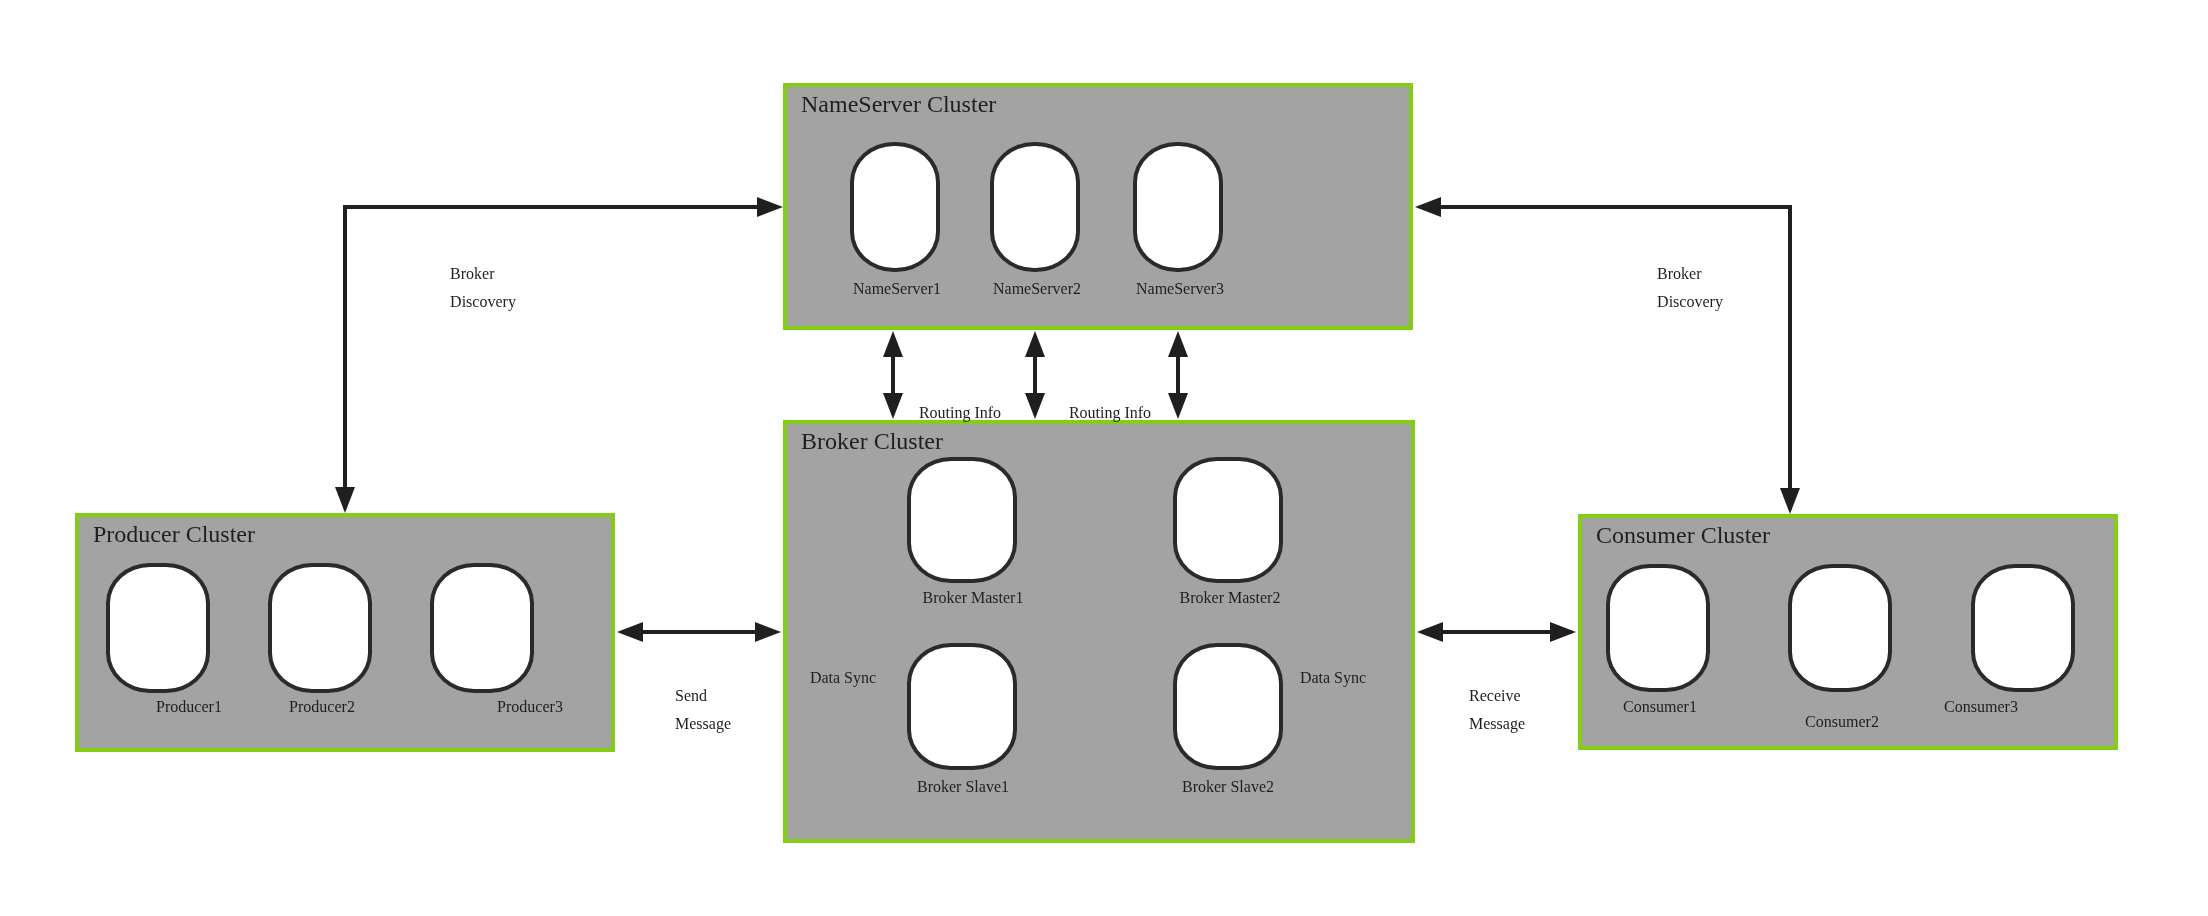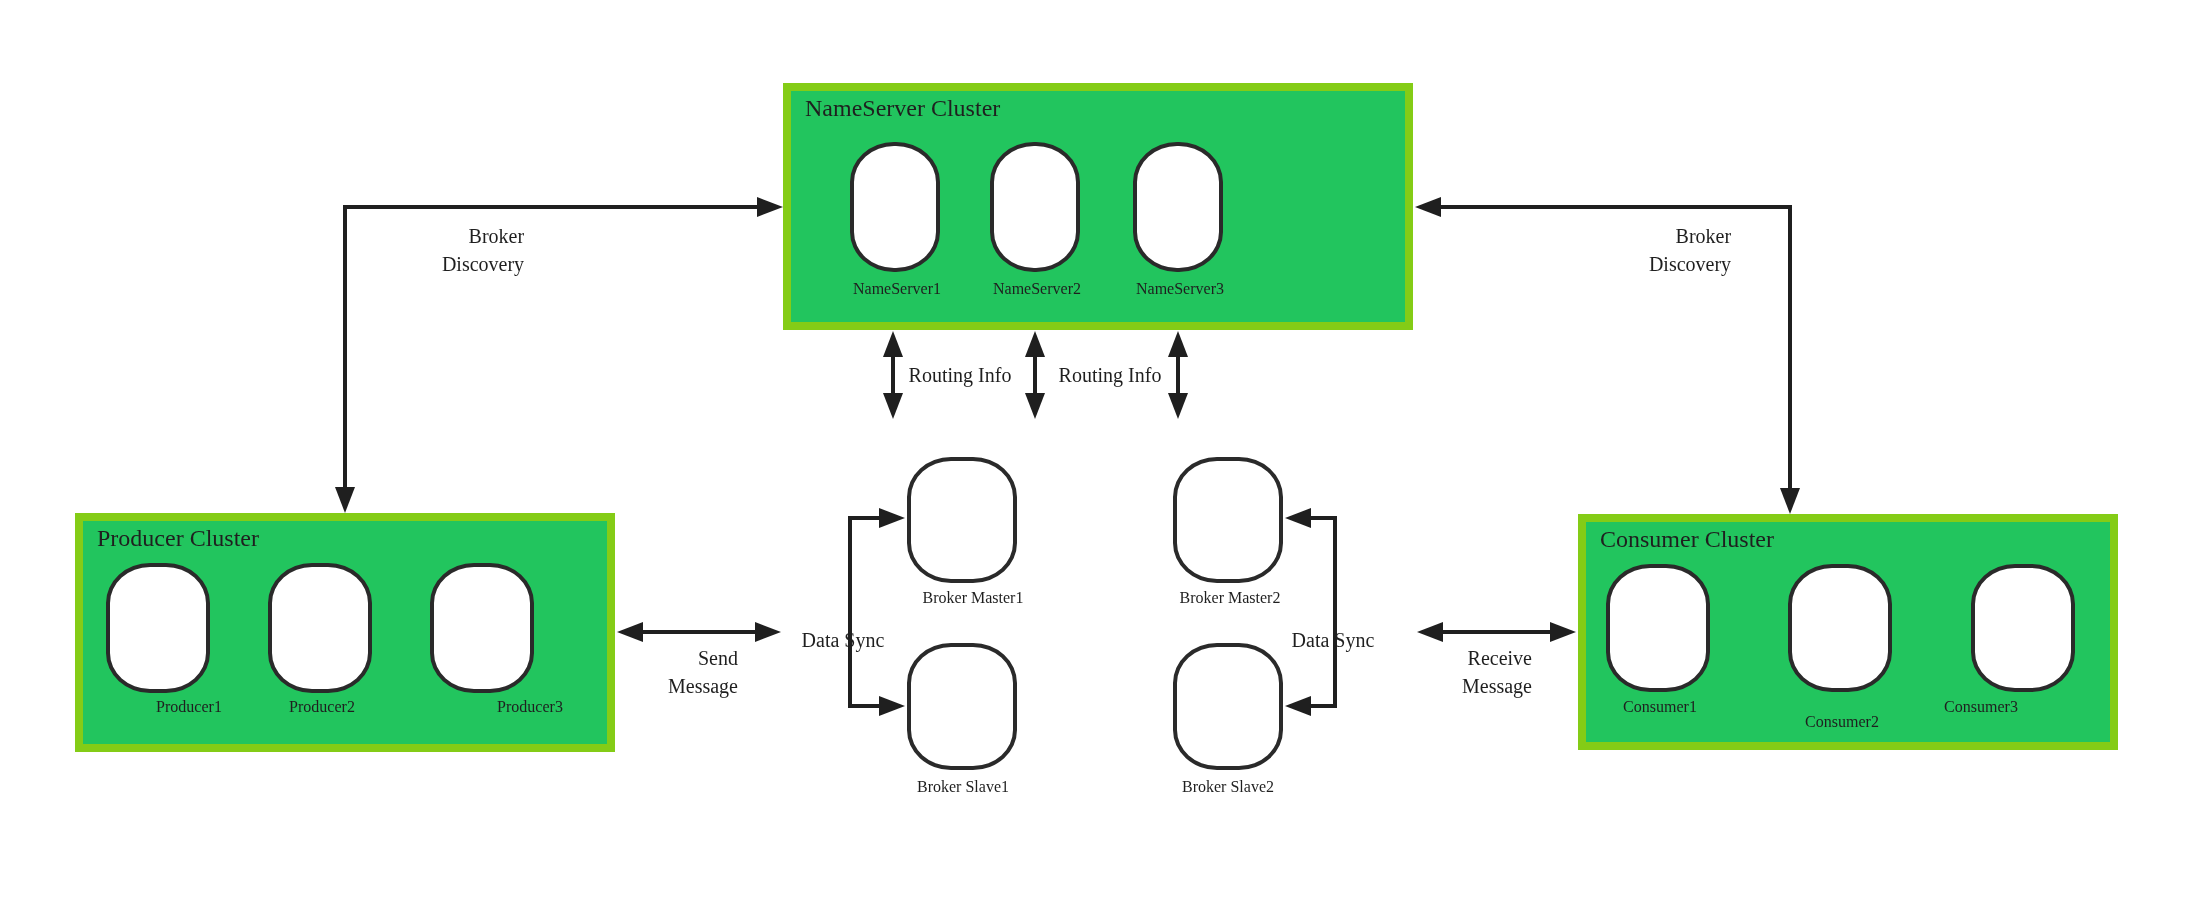--- a/index.html
+++ b/index.html
@@ -11,22 +11,22 @@
     position: relative;
     width: 2208px;
     height: 916px;
     background: #ffffff;
     font-family: "Liberation Serif", "DejaVu Serif", serif;
     color: #1f1f1f;
     overflow: hidden;
   }
   .cluster-box {
     position: absolute;
-    border: 8px solid #84cc16;
-    background: #22c55e;
+    border: 4px solid #84cc16;
+    background: #a3a3a3;
     box-sizing: border-box;
   }
   .cluster-title {
     position: absolute;
     left: 14px;
     top: 4px;
     font-size: 24px;
     white-space: nowrap;
   }
   .node-shape {
@@ -39,24 +39,25 @@
   .node-label {
     position: absolute;
     transform: translateX(-50%);
     font-size: 16px;
     white-space: nowrap;
     text-align: center;
   }
   .edge-label {
     position: absolute;
     transform: translateX(-50%);
-    font-size: 20px;
+    font-size: 16px;
     line-height: 28px;
-    text-align: right;
+    text-align: left;
     white-space: nowrap;
+    margin-top: 38px;
   }
   .edge-label.bold {
     font-weight: normal;
   }
   .wire-layer {
     position: absolute;
     left: 0;
     top: 0;
     width: 2208px;
     height: 916px;
@@ -134,20 +135,23 @@
   <div class="cluster-box" style="left:783px; top:83px; width:630px; height:247px;">
     <span class="cluster-title">NameServer Cluster</span>
   </div>
   <div class="node-shape" style="left:850px; top:142px; width:90px; height:130px;"></div>
   <div class="node-label" style="left:897px; top:280px;">NameServer1</div>
   <div class="node-shape" style="left:990px; top:142px; width:90px; height:130px;"></div>
   <div class="node-label" style="left:1037px; top:280px;">NameServer2</div>
   <div class="node-shape" style="left:1133px; top:142px; width:90px; height:130px;"></div>
   <div class="node-label" style="left:1180px; top:280px;text-align:right;">NameServer3</div>
 
+  <div class="cluster-box" style="left:783px; top:420px; width:632px; height:423px;">
+    <span class="cluster-title">Broker Cluster</span>
+  </div>
   <div class="node-shape" style="left:907px; top:457px; width:110px; height:126px;"></div>
   <div class="node-label" style="left:965px; top:589px;margin-left:8px;">Broker Master1</div>
   <div class="node-shape" style="left:1173px; top:457px; width:110px; height:126px;"></div>
   <div class="node-label" style="left:1230px; top:589px;">Broker Master2</div>
   <div class="node-shape" style="left:907px; top:643px; width:110px; height:127px;"></div>
   <div class="node-label" style="left:963px; top:778px;text-align:right;">Broker Slave1</div>
   <div class="node-shape" style="left:1173px; top:643px; width:110px; height:127px;"></div>
   <div class="node-label" style="left:1228px; top:778px;">Broker Slave2</div>
 
   <div class="cluster-box" style="left:75px; top:513px; width:540px; height:239px;">

